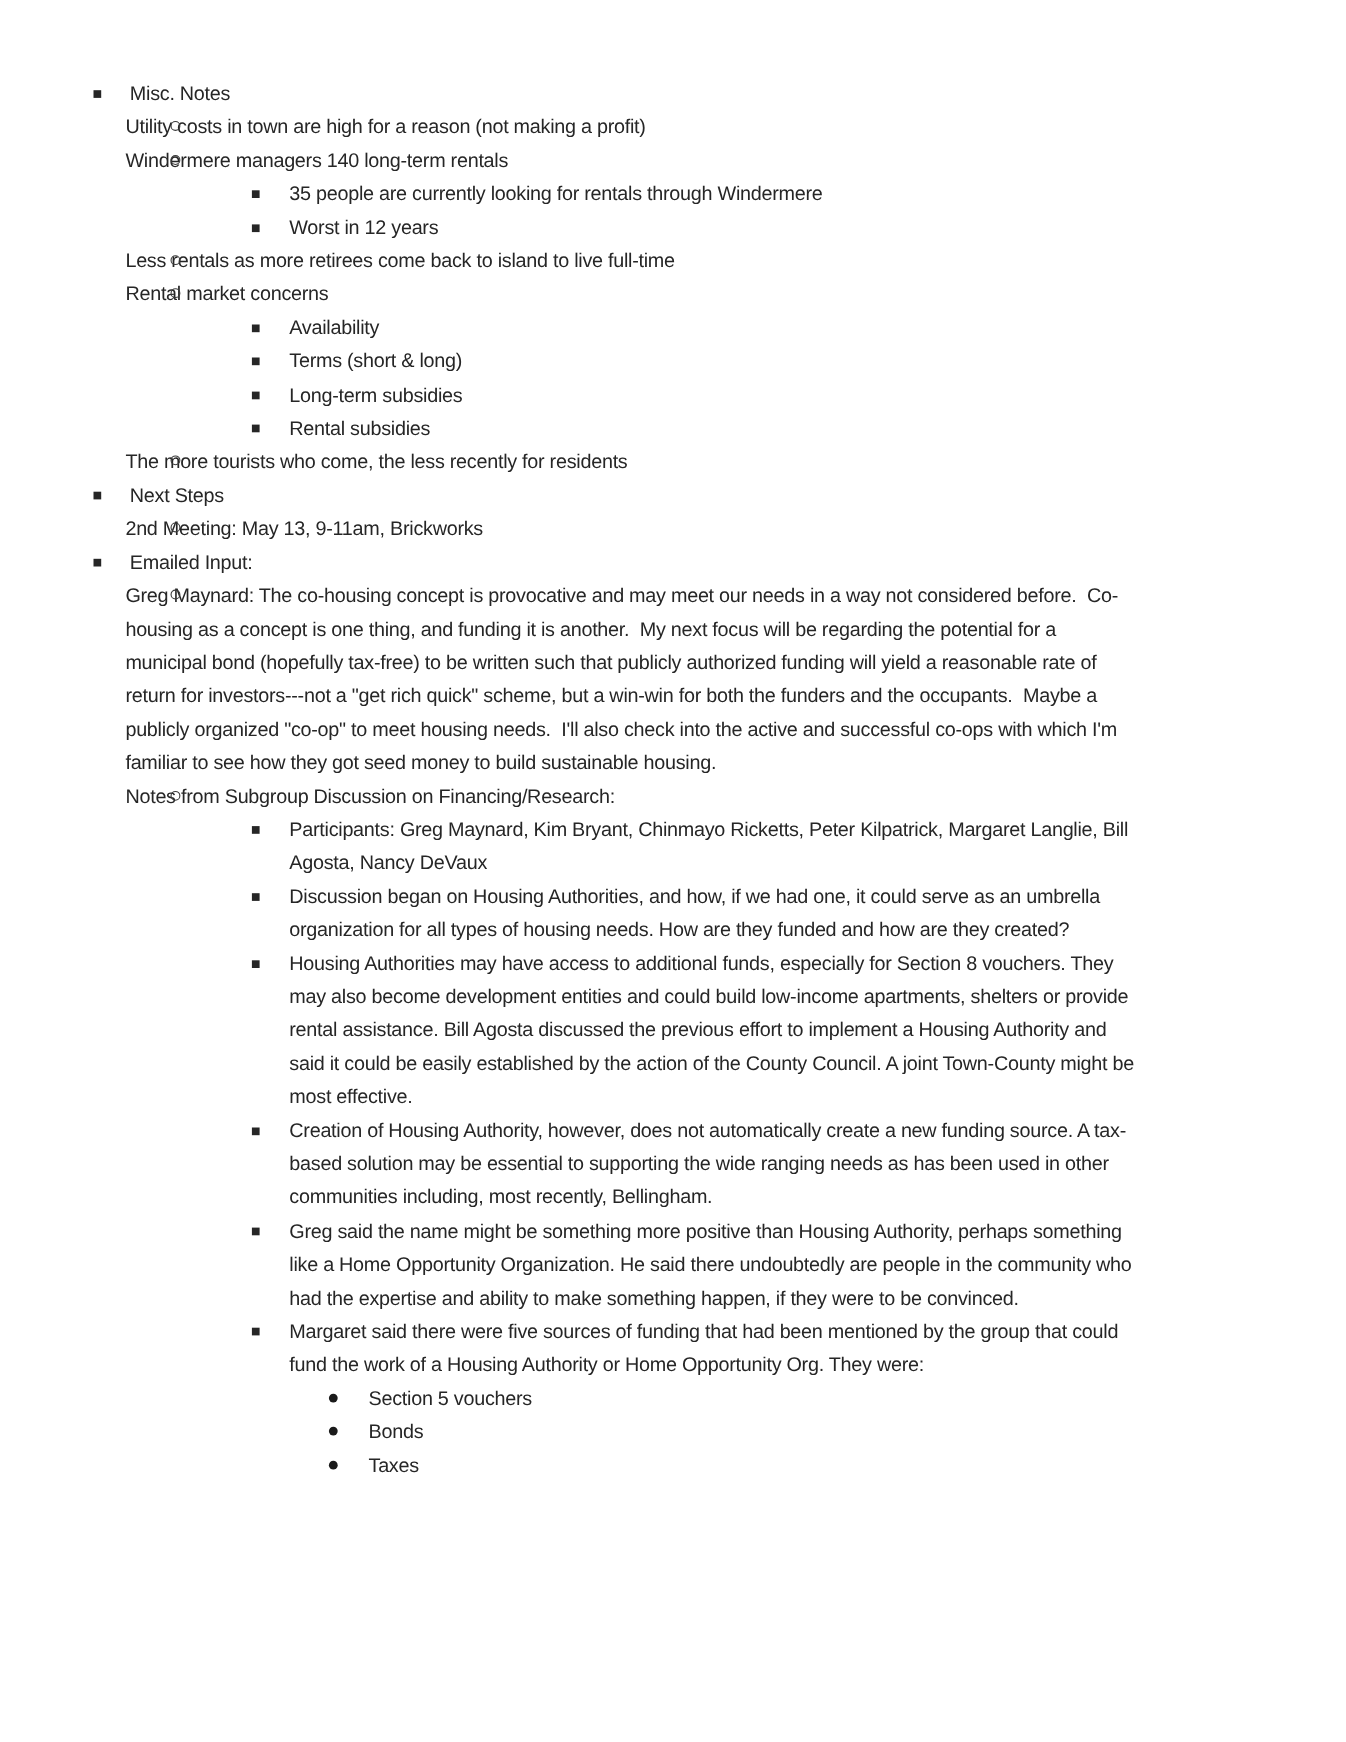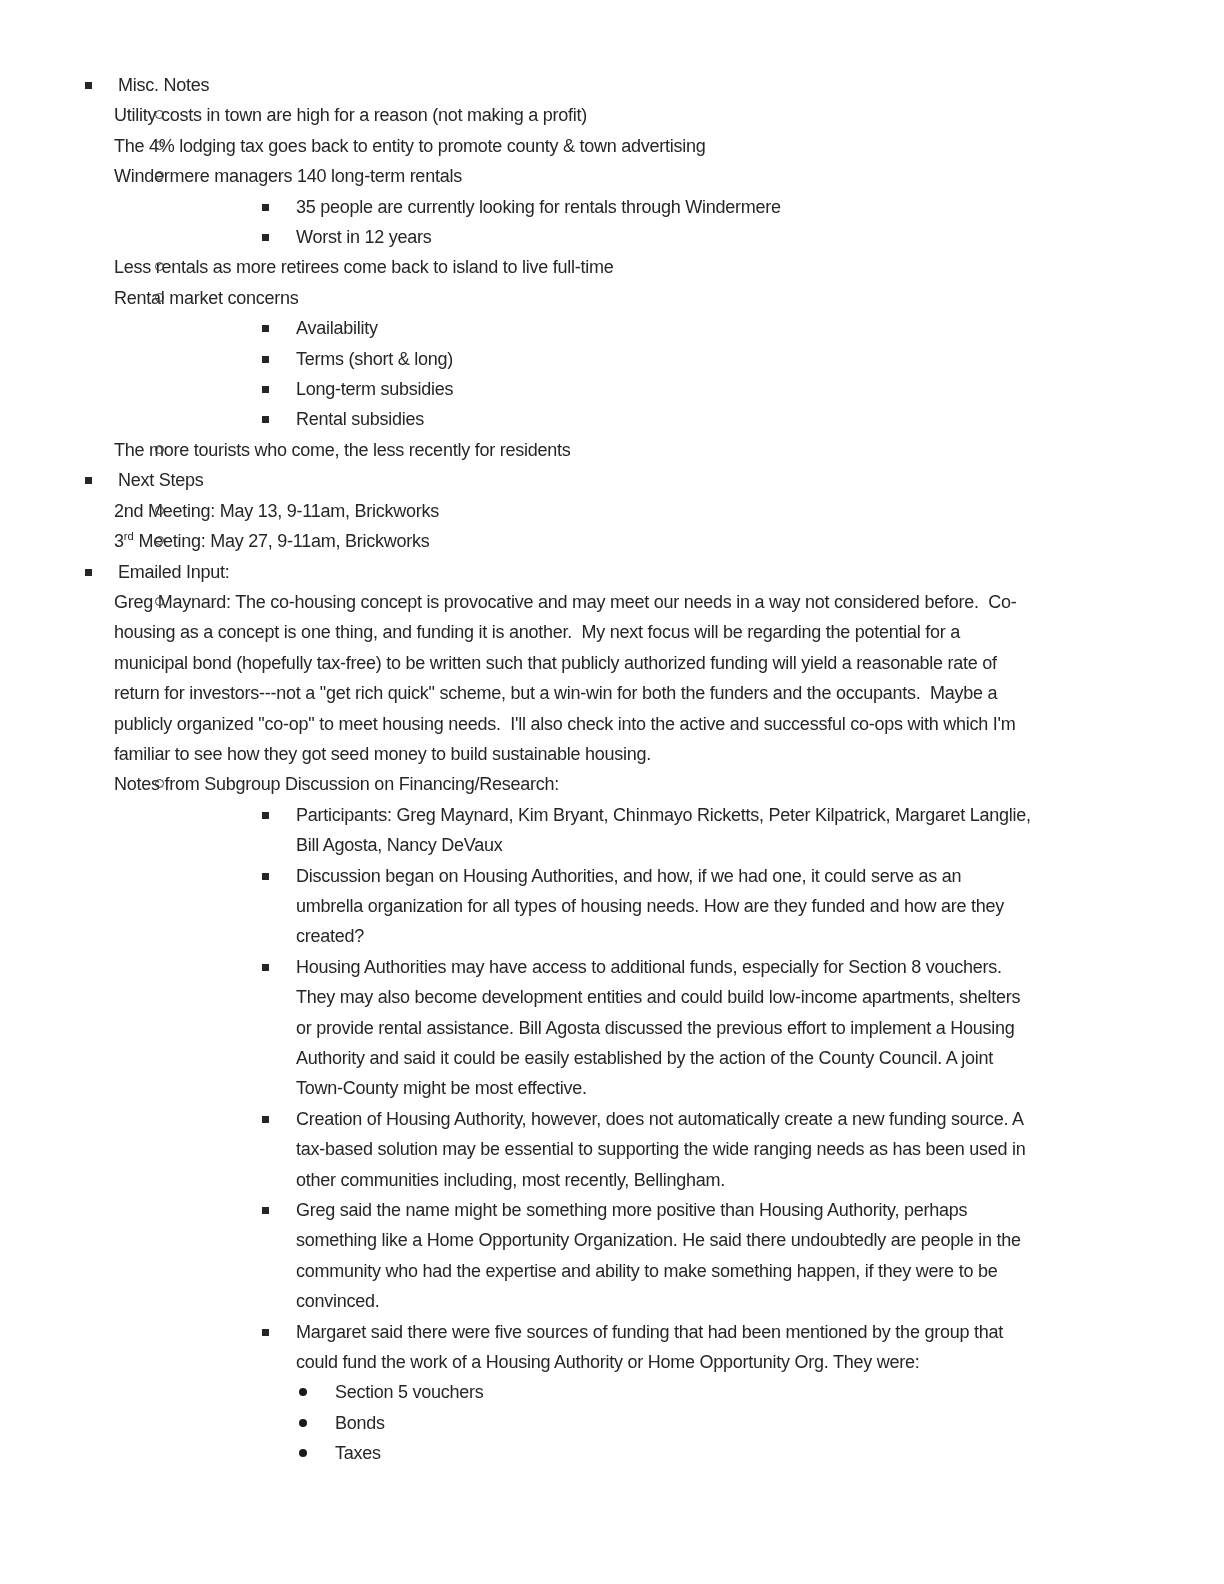--- a/index.html
+++ b/index.html
@@ -34,21 +34,21 @@
     font-size: 0.62em;
     line-height: 0;
     vertical-align: super;
     letter-spacing: 0;
   }
   
   .l1 { padding-left: 118px; }
   .l1 .bullet { left: 85px; }
   .l2 { padding-left: 114px; }
   .l2 .bullet { left: 155px; }
-  .l3 { padding-left: 263px; margin-left: 33px; }
+  .l3 { padding-left: 263px; }
   .l3 .bullet { left: 229px; }
   .l4 { padding-left: 335px; }
   .l4 .bullet { left: 299px; }
   
   .bullet {
     position: absolute;
     display: block;
   }
   .bullet.square {
     top: 12px;
@@ -73,34 +73,32 @@
   }
 </style>
 </head>
 <body>
 
 <div class="page">
   <div class="content">
 
   <div class="item l1"><span class="bullet square"></span><span class="txt">Misc. Notes</span></div>
       <div class="item l2"><span class="bullet circle"></span><span class="txt">Utility costs in town are high for a reason (not making a profit)</span></div>
-      <div class="item l2"><span class="bullet circle"></span><span class="txt">The 4% lodging tax goes back to entity to promote county &amp; town advertising</span></div>
       <div class="item l2"><span class="bullet circle"></span><span class="txt">Windermere managers 140 long-term rentals</span></div>
       <div class="item l3"><span class="bullet square"></span><span class="txt">35 people are currently looking for rentals through Windermere</span></div>
       <div class="item l3"><span class="bullet square"></span><span class="txt">Worst in 12 years</span></div>
       <div class="item l2"><span class="bullet circle"></span><span class="txt">Less rentals as more retirees come back to island to live full-time</span></div>
       <div class="item l2"><span class="bullet circle"></span><span class="txt">Rental market concerns</span></div>
       <div class="item l3"><span class="bullet square"></span><span class="txt">Availability</span></div>
       <div class="item l3"><span class="bullet square"></span><span class="txt">Terms (short &amp; long)</span></div>
       <div class="item l3"><span class="bullet square"></span><span class="txt">Long-term subsidies</span></div>
       <div class="item l3"><span class="bullet square"></span><span class="txt">Rental subsidies</span></div>
       <div class="item l2"><span class="bullet circle"></span><span class="txt">The more tourists who come, the less recently for residents</span></div>
       <div class="item l1"><span class="bullet square"></span><span class="txt">Next Steps</span></div>
       <div class="item l2"><span class="bullet circle"></span><span class="txt">2nd Meeting: May 13, 9-11am, Brickworks</span></div>
-      <div class="item l2"><span class="bullet circle"></span><span class="txt"><span>3</span><sup>rd</sup><span> Meeting: May 27, 9-11am, Brickworks</span></span></div>
       <div class="item l1"><span class="bullet square"></span><span class="txt">Emailed Input:</span></div>
       <div class="item l2"><span class="bullet circle"></span><span class="txt">Greg Maynard: The co-housing concept is provocative and may meet our needs in a way not considered before.  Co-housing as a concept is one thing, and funding it is another.  My next focus will be regarding the potential for a municipal bond (hopefully tax-free) to be written such that publicly authorized funding will yield a reasonable rate of return for investors---not a "get rich quick" scheme, but a win-win for both the funders and the occupants.  Maybe a publicly organized "co-op" to meet housing needs.  I'll also check into the active and successful co-ops with which I'm familiar to see how they got seed money to build sustainable housing.</span></div>
       <div class="item l2"><span class="bullet circle"></span><span class="txt">Notes from Subgroup Discussion on Financing/Research:</span></div>
       <div class="item l3"><span class="bullet square"></span><span class="txt">Participants: Greg Maynard, Kim Bryant, Chinmayo Ricketts, Peter Kilpatrick, Margaret Langlie, Bill Agosta, Nancy DeVaux</span></div>
       <div class="item l3"><span class="bullet square"></span><span class="txt">Discussion began on Housing Authorities, and how, if we had one, it could serve as an umbrella organization for all types of housing needs. How are they funded and how are they created?</span></div>
       <div class="item l3"><span class="bullet square"></span><span class="txt">Housing Authorities may have access to additional funds, especially for Section 8 vouchers. They may also become development entities and could build low-income apartments, shelters or provide rental assistance. Bill Agosta discussed the previous effort to implement a Housing Authority and said it could be easily established by the action of the County Council. A joint Town-County might be most effective.</span></div>
       <div class="item l3"><span class="bullet square"></span><span class="txt">Creation of Housing Authority, however, does not automatically create a new funding source. A tax-based solution may be essential to supporting the wide ranging needs as has been used in other communities including, most recently, Bellingham.</span></div>
       <div class="item l3"><span class="bullet square"></span><span class="txt">Greg said the name might be something more positive than Housing Authority, perhaps something like a Home Opportunity Organization. He said there undoubtedly are people in the community who had the expertise and ability to make something happen, if they were to be convinced.</span></div>
       <div class="item l3"><span class="bullet square"></span><span class="txt">Margaret said there were five sources of funding that had been mentioned by the group that could fund the work of a Housing Authority or Home Opportunity Org. They were:</span></div>
       <div class="item l4"><span class="bullet disc"></span><span class="txt">Section 5 vouchers</span></div>

